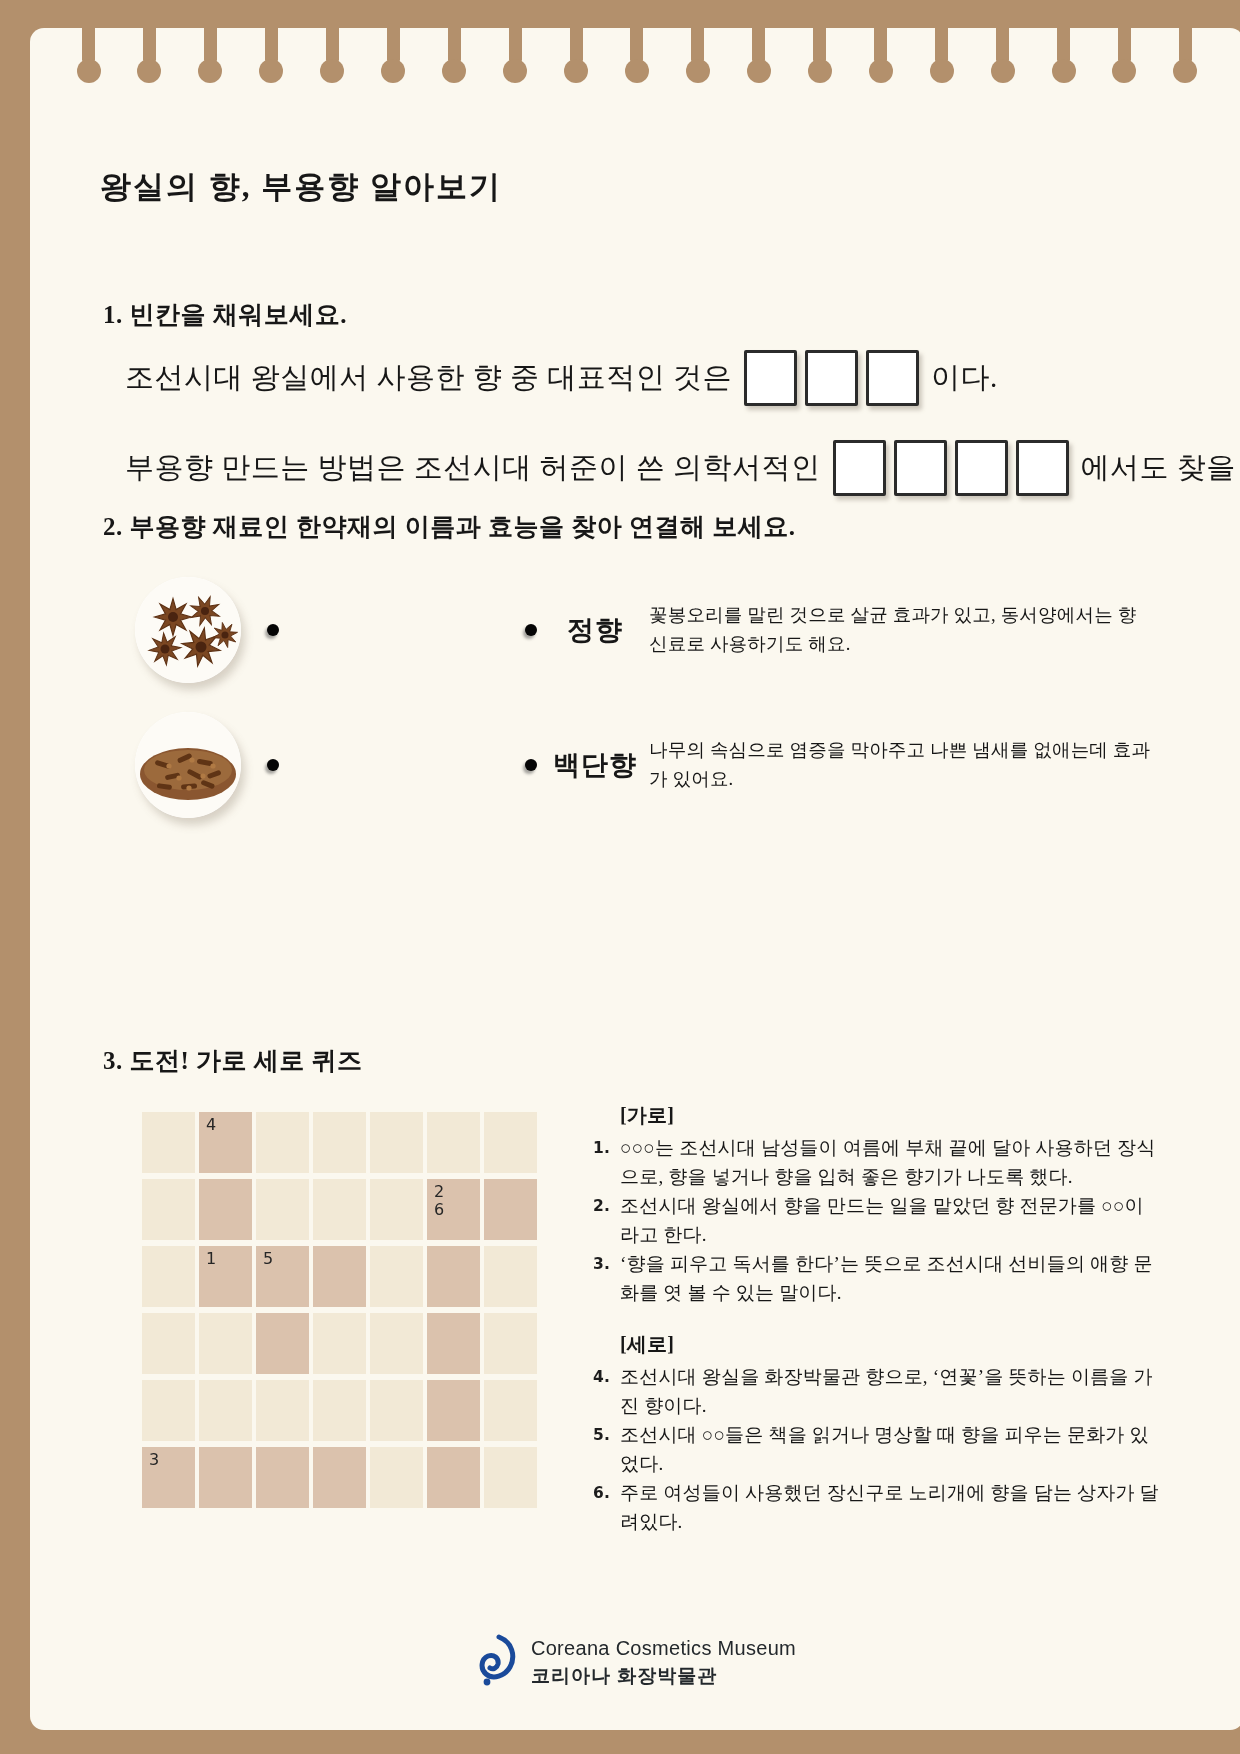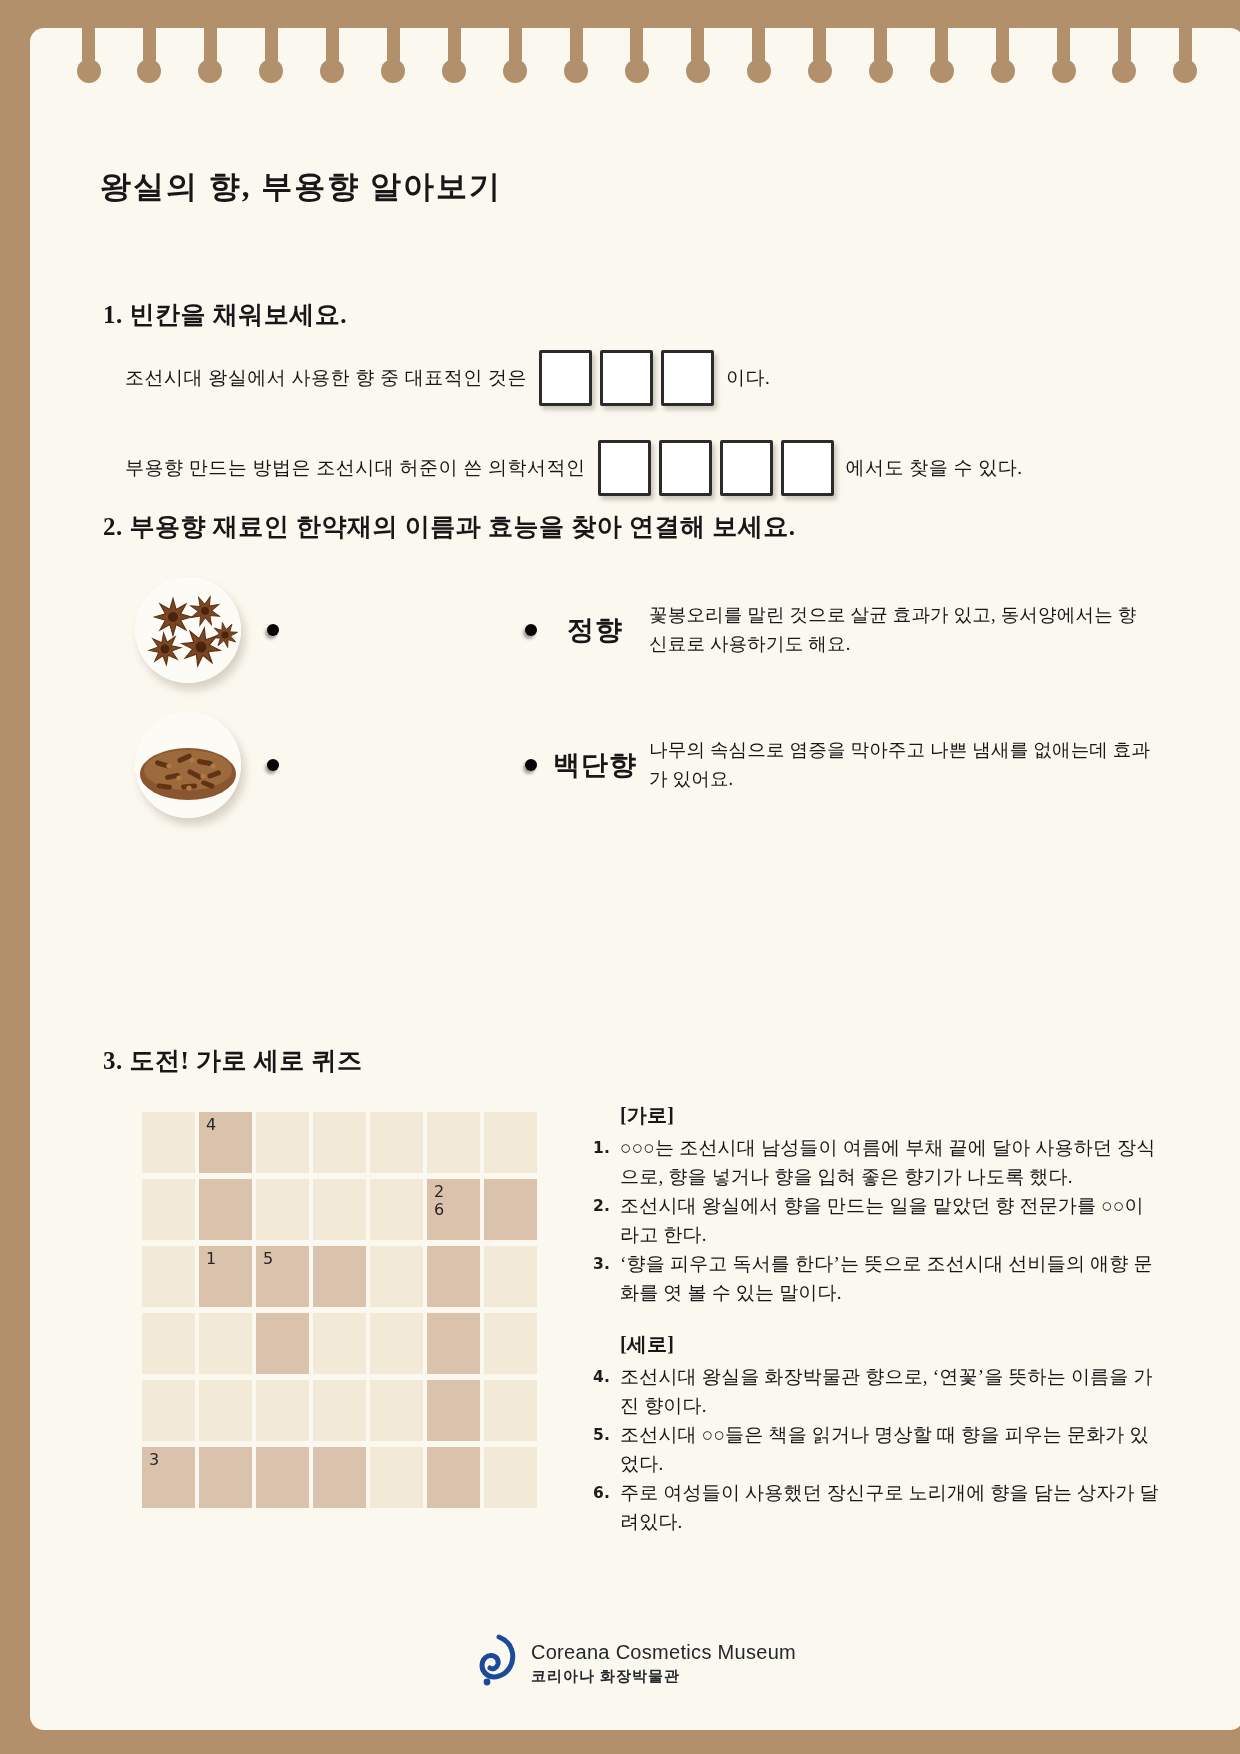--- a/index.html
+++ b/index.html
@@ -23,21 +23,21 @@
     font-size:31px;font-weight:700;letter-spacing:2px;
   }
   .sec-h{
     position:absolute;left:73px;margin:0;
     font-size:25px;font-weight:700;letter-spacing:0.5px;
   }
   .s1h{top:270px;} .s2h{top:474px;margin-top:8px;} .s3h{top:1016px;}
 
   .fill-line{
     position:absolute;left:95px;display:flex;align-items:center;
-    font-size:19px;letter-spacing:0.5px;white-space:nowrap;
+    font-size:29px;letter-spacing:0.5px;white-space:nowrap;
   }
   .fl1{top:322px;} .fl2{top:412px;}
   .boxes{display:flex;margin:0 12px;gap:8px;}
   .fbox{
     width:47px;height:50px;background:#fff;border:3px solid #2b2b2b;border-radius:2px;
     box-shadow:3px 4px 4px rgba(120,110,95,.35);
   }
 
   
   .match-row{position:absolute;left:105px;height:112px;display:flex;align-items:center;}
@@ -75,21 +75,21 @@
     font-size:15.5px;font-weight:700;padding-top:4px;color:#1d1d1d;
   }
   .clue .t{flex:1;}
   .clue-gap{height:22px;}
 
   
   .footer{position:absolute;left:0;right:0;top:1606px;display:flex;justify-content:center;align-items:center;gap:11px;}
   .logo{flex:none;display:block;}
   .ftxt{display:flex;flex-direction:column;justify-content:center;}
   .f-en{font-family:"Liberation Sans","DejaVu Sans",sans-serif;font-size:20px;color:#23282c;letter-spacing:0.3px;}
-  .f-ko{font-family:"Liberation Sans","DejaVu Sans",sans-serif;font-size:15px;font-weight:700;color:#23282c;margin-top:3px;letter-spacing:1px;}
+  .f-ko{font-family:"Liberation Sans","DejaVu Sans",sans-serif;font-size:19px;font-weight:700;color:#23282c;margin-top:3px;letter-spacing:1px;}
 </style>
 </head>
 <body>
 
 <div class="page">
 
   <div class="pins">
       <div class="pin"></div>
       <div class="pin"></div>
       <div class="pin"></div>

